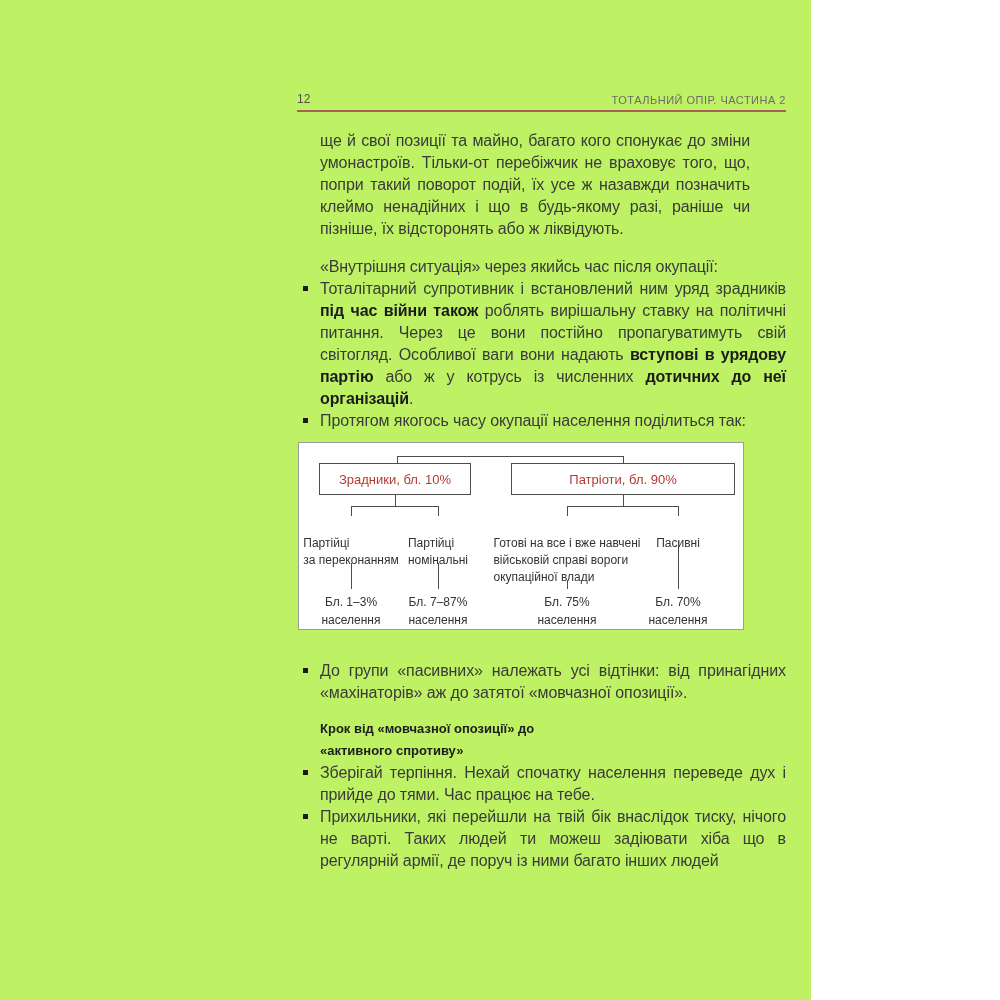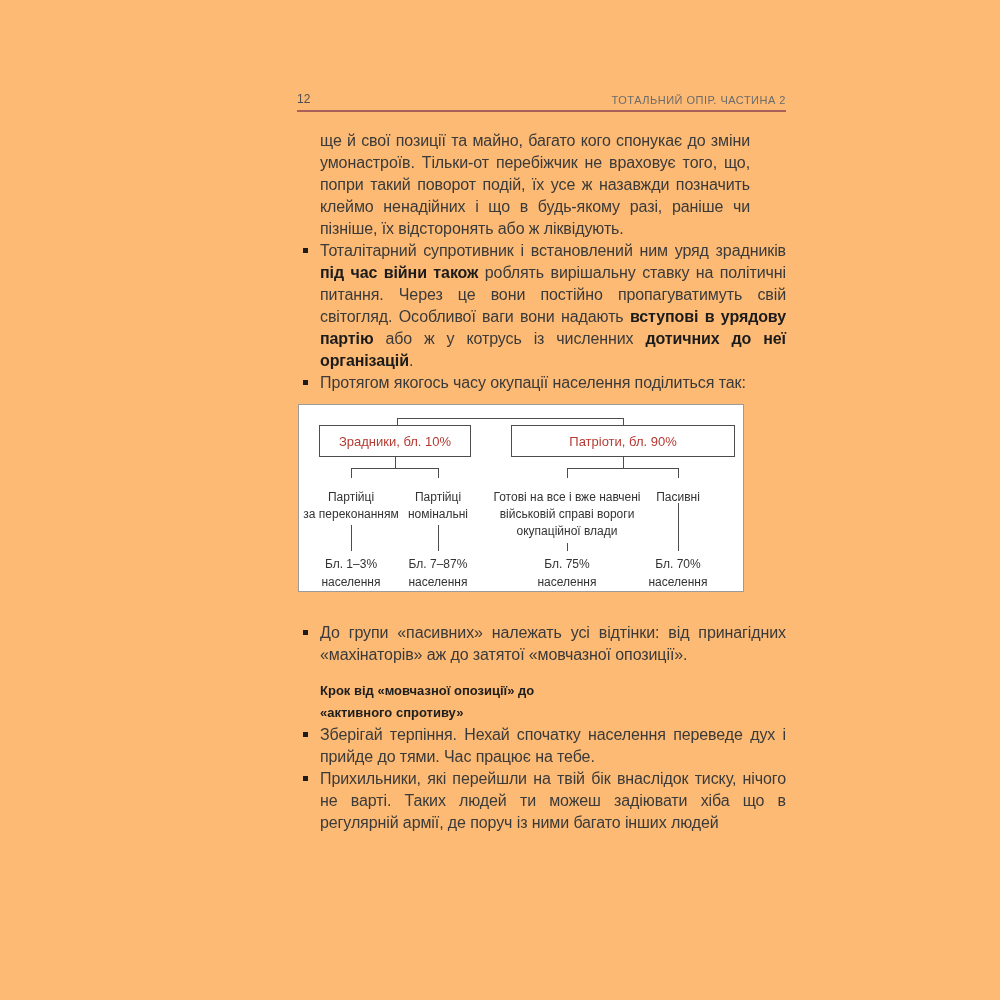--- a/index.html
+++ b/index.html
@@ -1,18 +1,18 @@
 <!DOCTYPE html>
 <html style="--rule: #a96058; --accent-red: #b43a32;"><head>
 <meta charset="utf-8">
 <style>
   * { margin:0; padding:0; box-sizing:border-box; }
   html,body { background:#ffffff; }
   .page {
-    position:relative; width:1000px; height:1000px; background:#fdba74;
+    position:relative; width:811px; height:1000px; background:#bef264;
     font-family:"Liberation Sans", sans-serif; color:#3a3a3a;
   }
   .content { position:absolute; left:297px; top:92px; width:489px; }
 
   
   .running-head {
     display:flex; justify-content:space-between; align-items:flex-end;
     padding-bottom:4px; border-bottom:2px solid var(--rule,#a96058);
   }
   .pageno { font-size:12px; color:#4f4f4f; }
@@ -37,41 +37,42 @@
   }
   .ln { position:absolute; background:#4d4d4d; }
   .gbox {
     position:absolute; top:20px; height:32px; border:1px solid #4d4d4d;
     display:flex; align-items:center; justify-content:center;
     color:var(--accent-red,#b43a32); font-size:13px;
   }
   .gbox.left { left:20px; width:152px; }
   .gbox.right { left:212px; width:224px; }
   .dcol {
-    position:absolute; top:84px; transform:translateX(-50%);
-    text-align:center; font-size:12px; line-height:17px; color:#333; white-space:nowrap;
+    position:absolute; top:92px; transform:translateX(-50%);
+    text-align:left; font-size:12px; line-height:17px; color:#333; white-space:nowrap;
   }
   .dval {
     position:absolute; top:150px; transform:translateX(-50%);
     text-align:center; font-size:12px; line-height:18px; color:#333; white-space:nowrap;
   }
 </style>
 </head>
 <body>
 
 <div class="page">
   <div class="content">
 
     <div class="running-head">
       <span class="pageno">12</span>
       <span class="book-title">ТОТАЛЬНИЙ ОПІР. ЧАСТИНА 2</span>
     </div>
 
     <p class="body-text opening">ще й свої позиції та майно, багато кого спонукає до зміни умонастроїв. Тільки-от перебіжчик не враховує того, що, попри такий поворот подій, їх усе ж назавжди позначить клеймо ненадійних і що в будь-якому разі, раніше чи пізніше, їх відсторонять або ж ліквідують.</p>
 
+    <p class="body-text lead">«Внутрішня ситуація» через якийсь час після окупації:</p>
 
     <ul class="blist body-text">
       <li>
         <span class="sq"></span>
         <span class="seg"><span>Тоталітарний супротивник і встановлений ним уряд зрадників </span><b>під час війни також</b><span> роблять вирішальну ставку на політичні питання. Через це вони постійно пропагуватимуть свій світогляд. Особливої ваги вони надають </span><b>вступові в урядову партію</b><span> або ж у котрусь із численних </span><b>дотичних до неї організацій</b><span>.</span></span>
       </li>
       <li>
         <span class="sq"></span>
         <span class="seg"><span>Протягом якогось часу окупації населення поділиться так:</span></span>
       </li>

